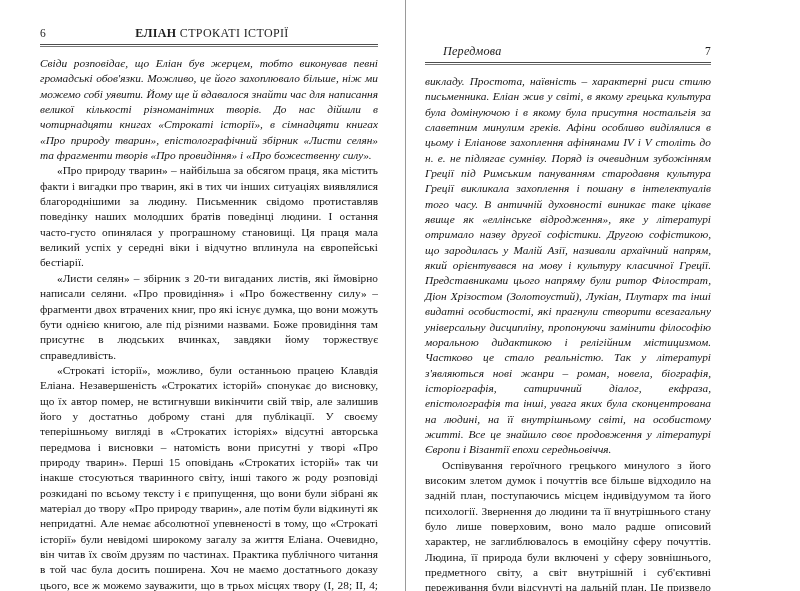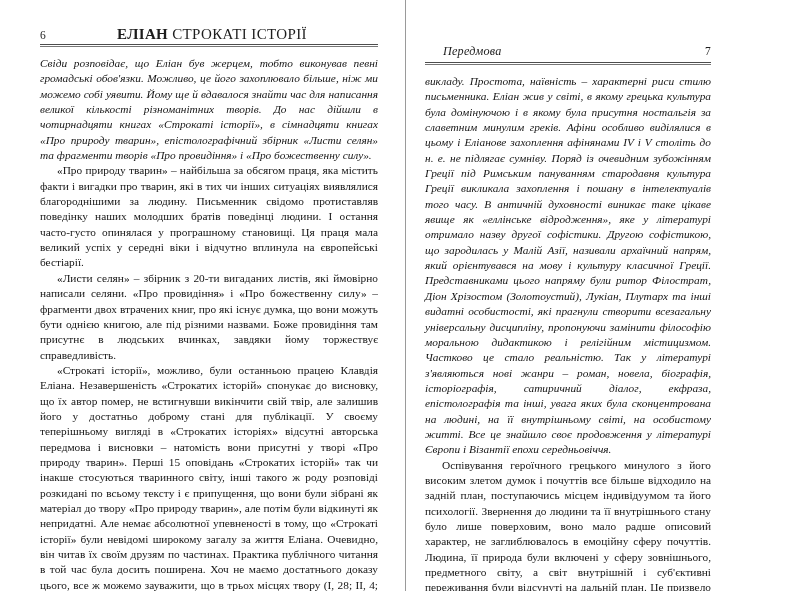--- a/index.html
+++ b/index.html
@@ -58,21 +58,21 @@
     letter-spacing: 0.2px;
     color: #1d1d1d;
   }
   .runhead .folio {
     font-size: 11.5px;
     flex: 0 0 auto;
   }
   .runhead .title-center {
     flex: 1 1 auto;
     text-align: center;
-    font-size: 15px;
+    font-size: 12px;
     letter-spacing: 0.35px;
     white-space: nowrap;
   }
   .runhead .title-center .lead {
     font-weight: bold;
   }
   .runhead .title-left {
     flex: 1 1 auto;
     text-align: left;
     font-style: italic;

